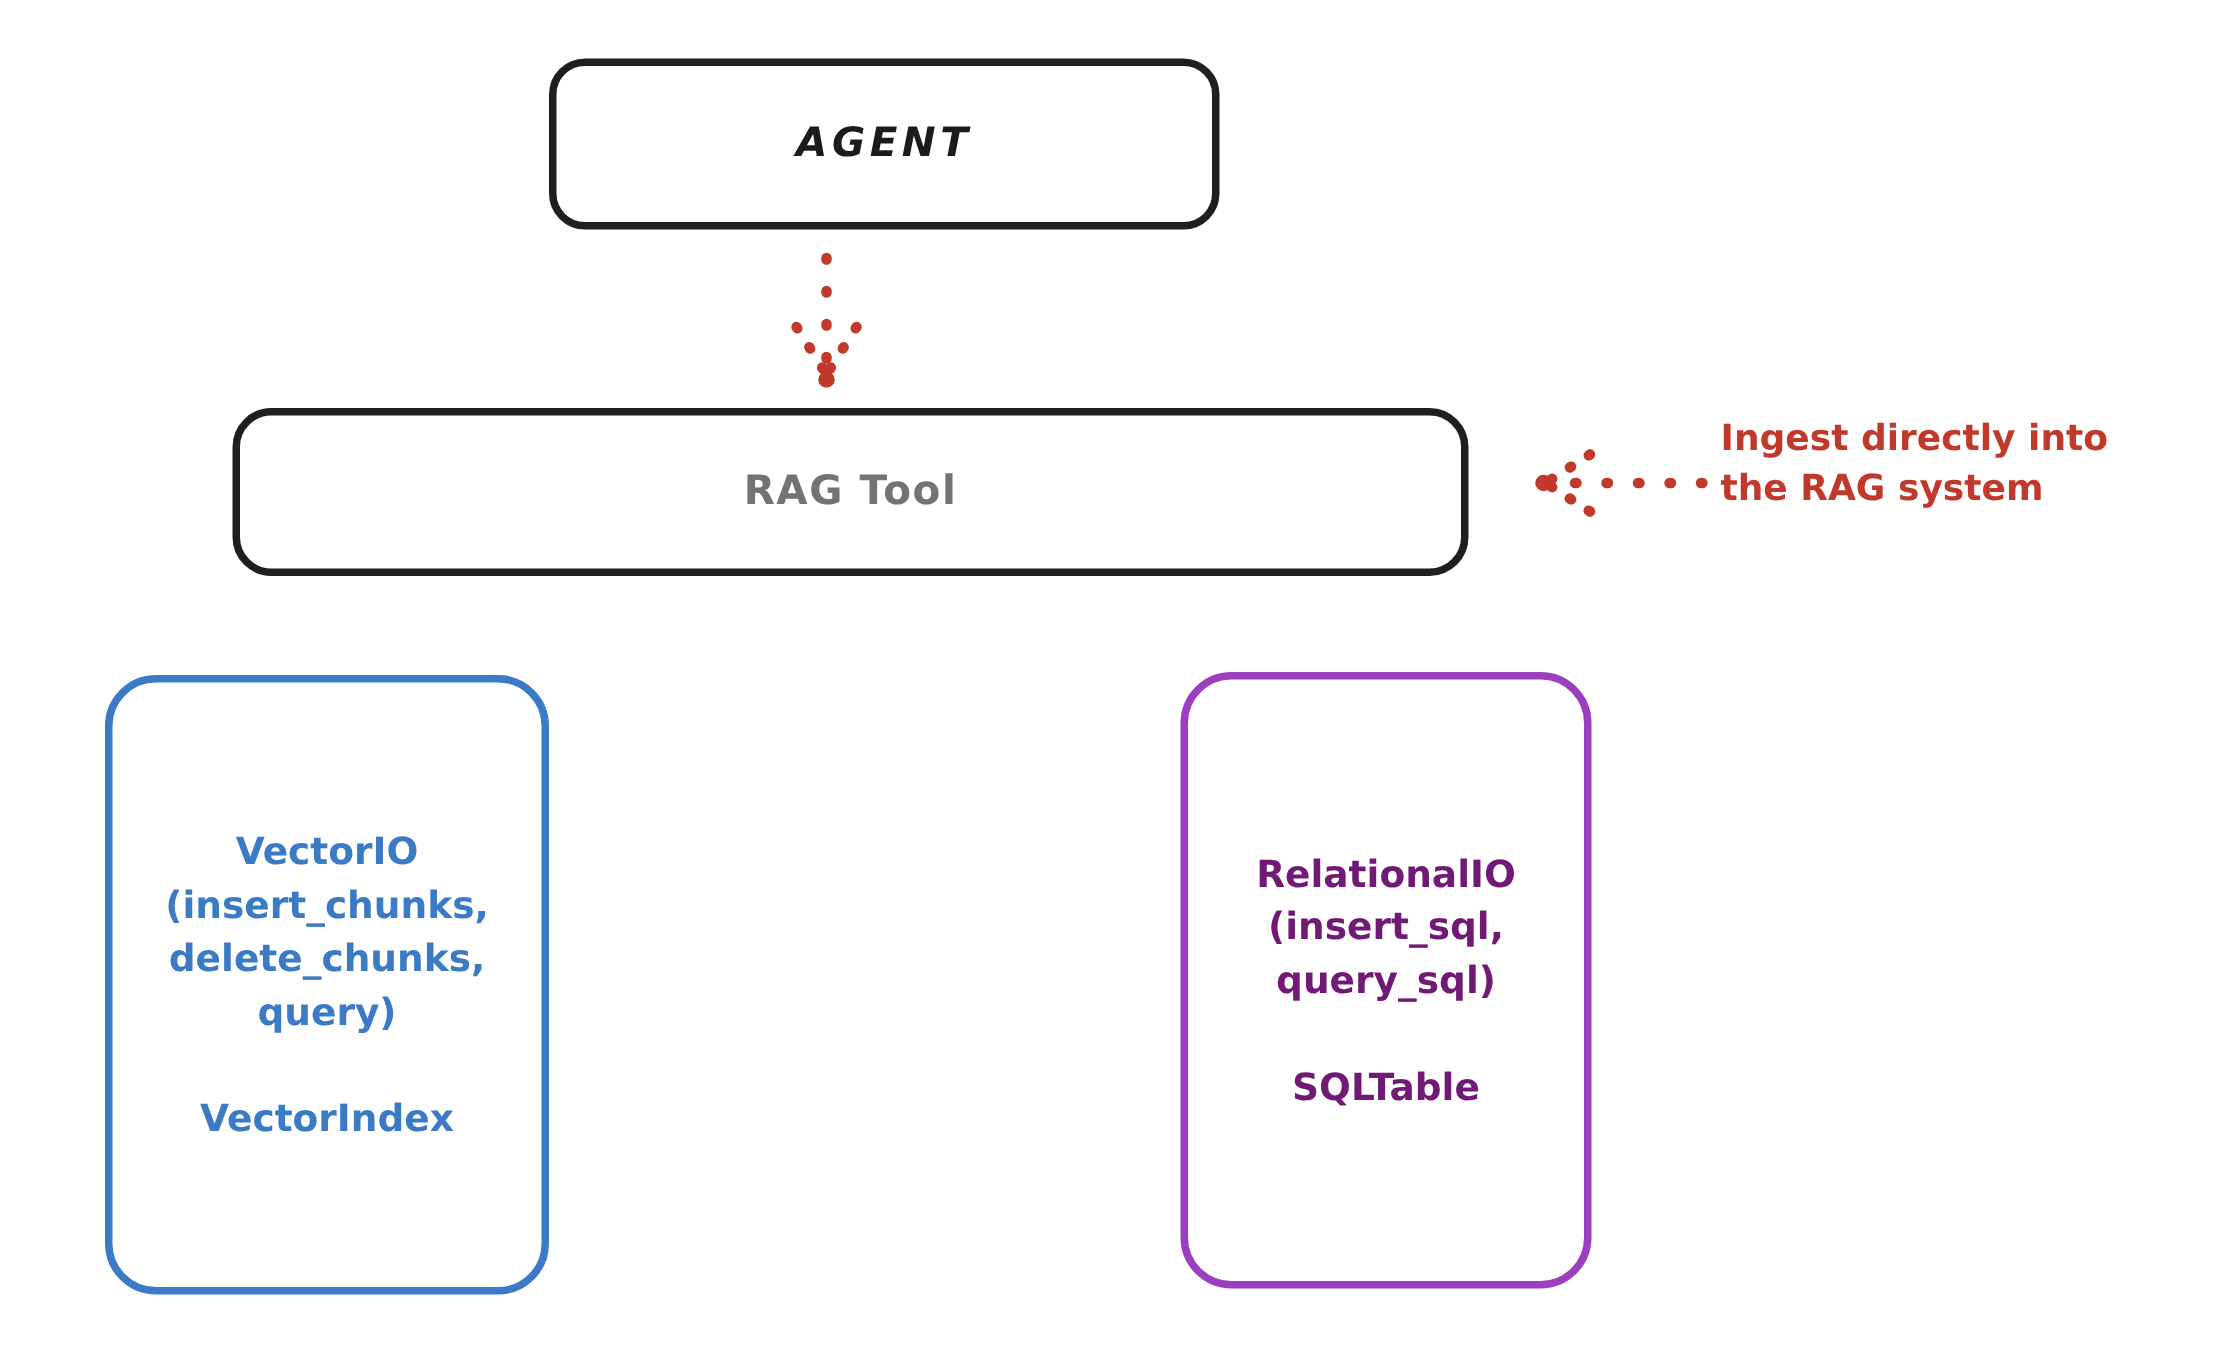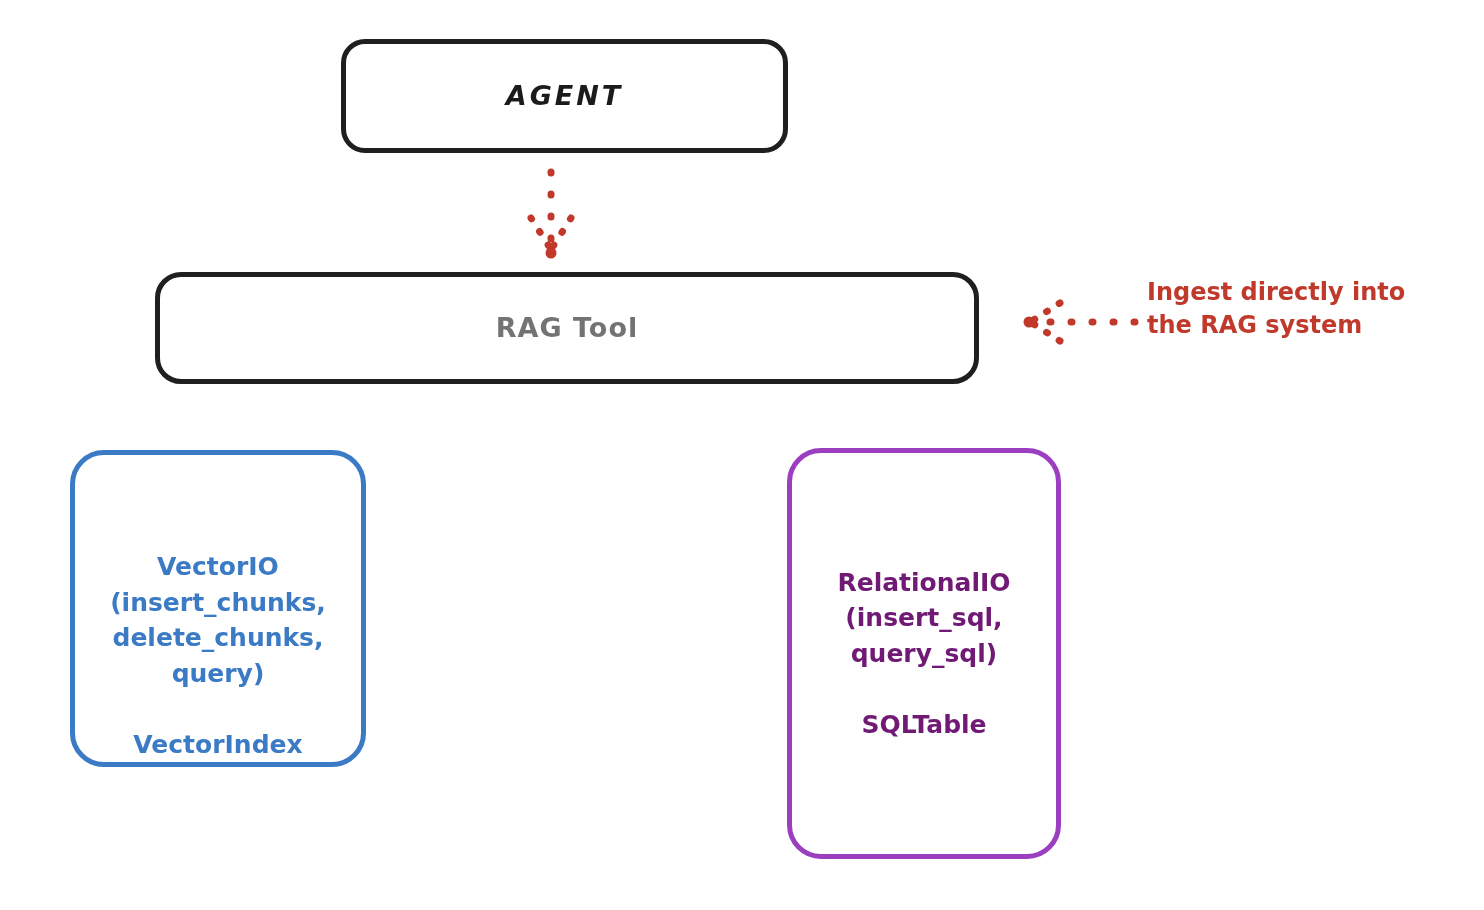--- a/index.html
+++ b/index.html
@@ -37,21 +37,21 @@
   }
 
   .node .label {
     display: block;
     white-space: pre-line;
     line-height: 1.34;
   }
 
   
   .node-agent {
-    left: 341px;
+    left: 366px;
     top: 39px;
     width: 447px;
     height: 114px;
     border: 5px solid #1f1f1f;
     border-radius: 24px;
   }
   .node-agent .label {
     font-family: "DejaVu Sans", sans-serif;
     font-size: 27px;
     font-style: italic;
@@ -87,23 +87,22 @@
     font-family: "DejaVu Sans", sans-serif;
     font-size: 25px;
     font-weight: 600;
     line-height: 1.42;
   }
 
   .node-vectorio {
     left: 70px;
     top: 450px;
     width: 296px;
-    height: 317px;
+    height: 413px;
     border-color: #3b7ac4;
-    align-items: flex-end;
   }
   .node-vectorio .label { color: #3b7ac4; }
 
   .node-keyvalueio {
     left: 427px;
     top: 446px;
     width: 282px;
     height: 411px;
     border-color: #3d8f3d;
   }

